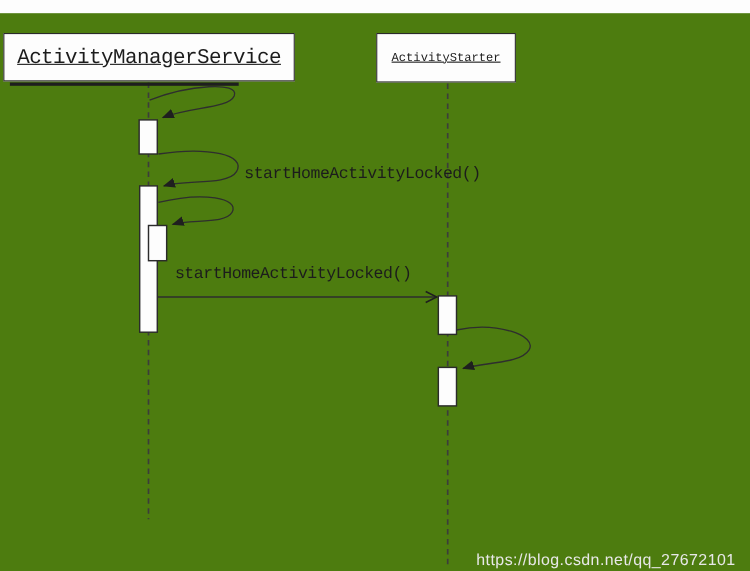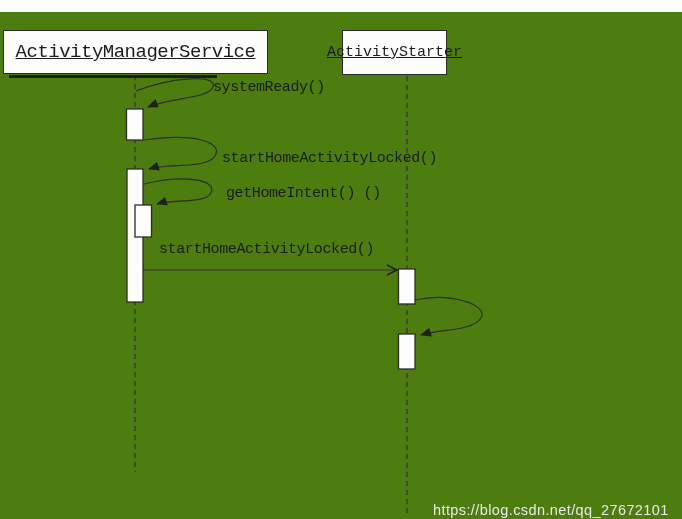--- a/index.html
+++ b/index.html
@@ -37,23 +37,23 @@
     left: 3px;
     top: 18px;
     width: 265px;
     height: 44px;
     font-size: 19px;
     letter-spacing: -0.5px;
   }
   .actor-2 {
     left: 342px;
     top: 18px;
-    width: 105px;
+    width: 127px;
     height: 45px;
-    font-size: 15px;
+    font-size: 11px;
     font-family: Liberation Mono, monospace;
   }
   .actor-shadow {
     position: absolute;
     left: 9px;
     top: 63px;
     width: 208px;
     height: 3px;
     background: #1e1e1e;
   }
@@ -119,20 +119,18 @@
 
   <div class="actor-box actor-1">
     <span>ActivityManagerService</span>
   </div>
   <div class="actor-shadow"></div>
 
   <div class="actor-box actor-2">
     <span>ActivityStarter</span>
   </div>
 
-  <div class="msg msg-0">systemReady()</div>
   <div class="msg msg-1">startHomeActivityLocked()</div>
-  <div class="msg msg-2">getHomeIntent() ()</div>
   <div class="msg msg-3">startHomeActivityLocked()</div>
 
   <div class="watermark">https://blog.csdn.net/qq_27672101</div>
 
 </div>
 
 </body></html>

